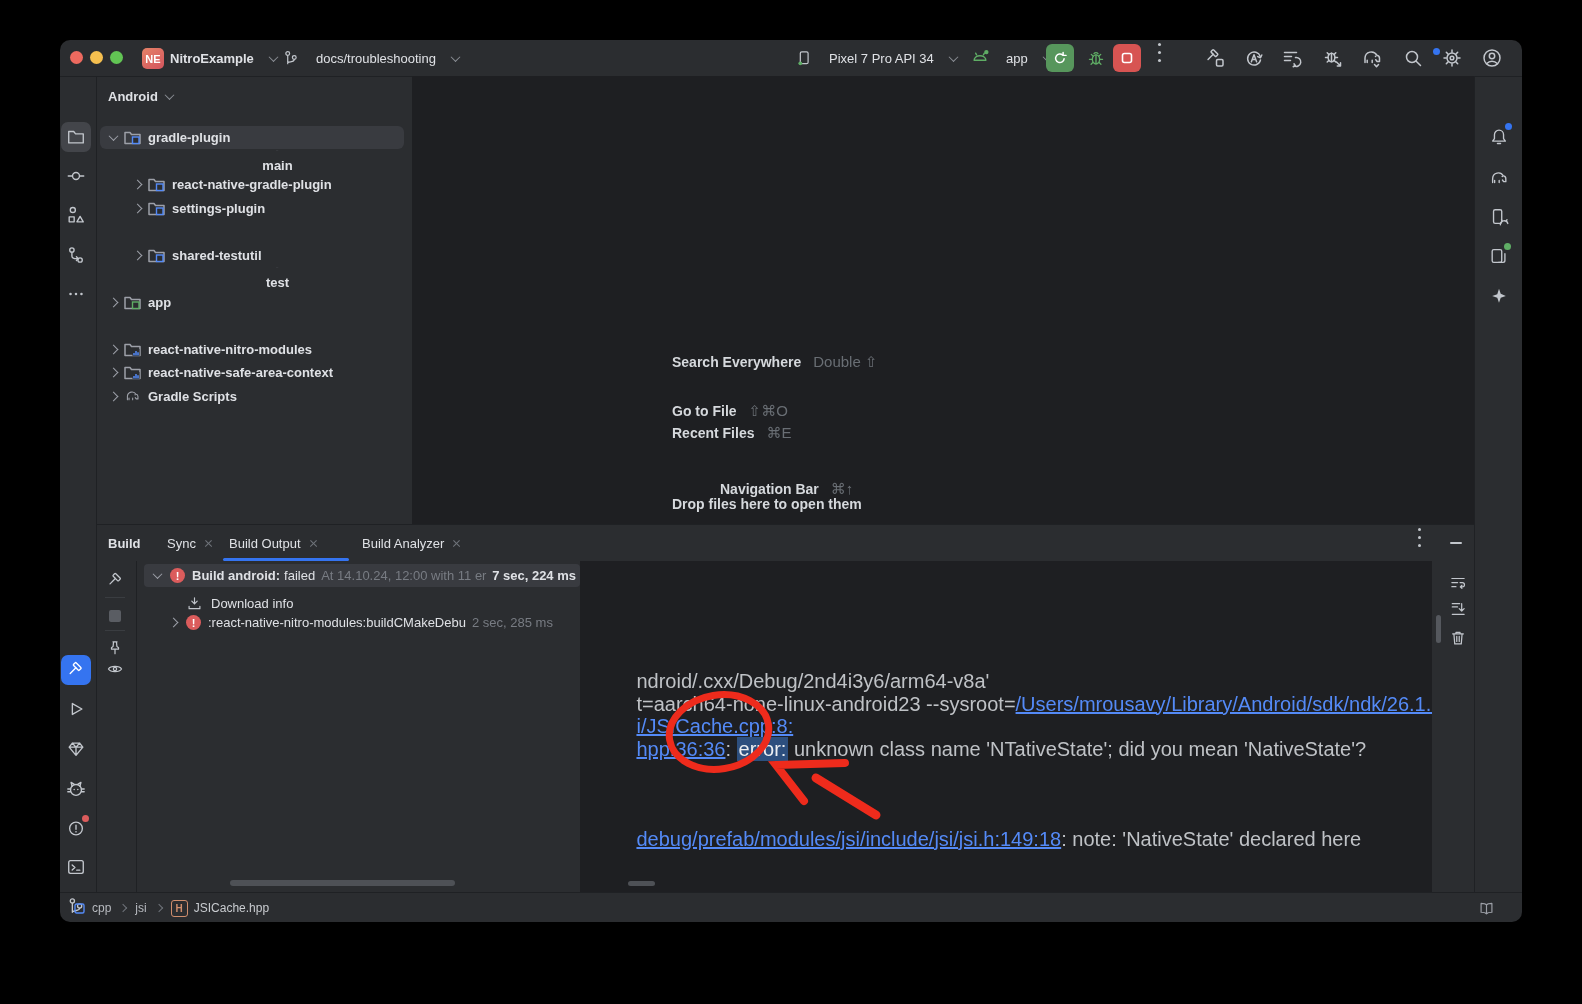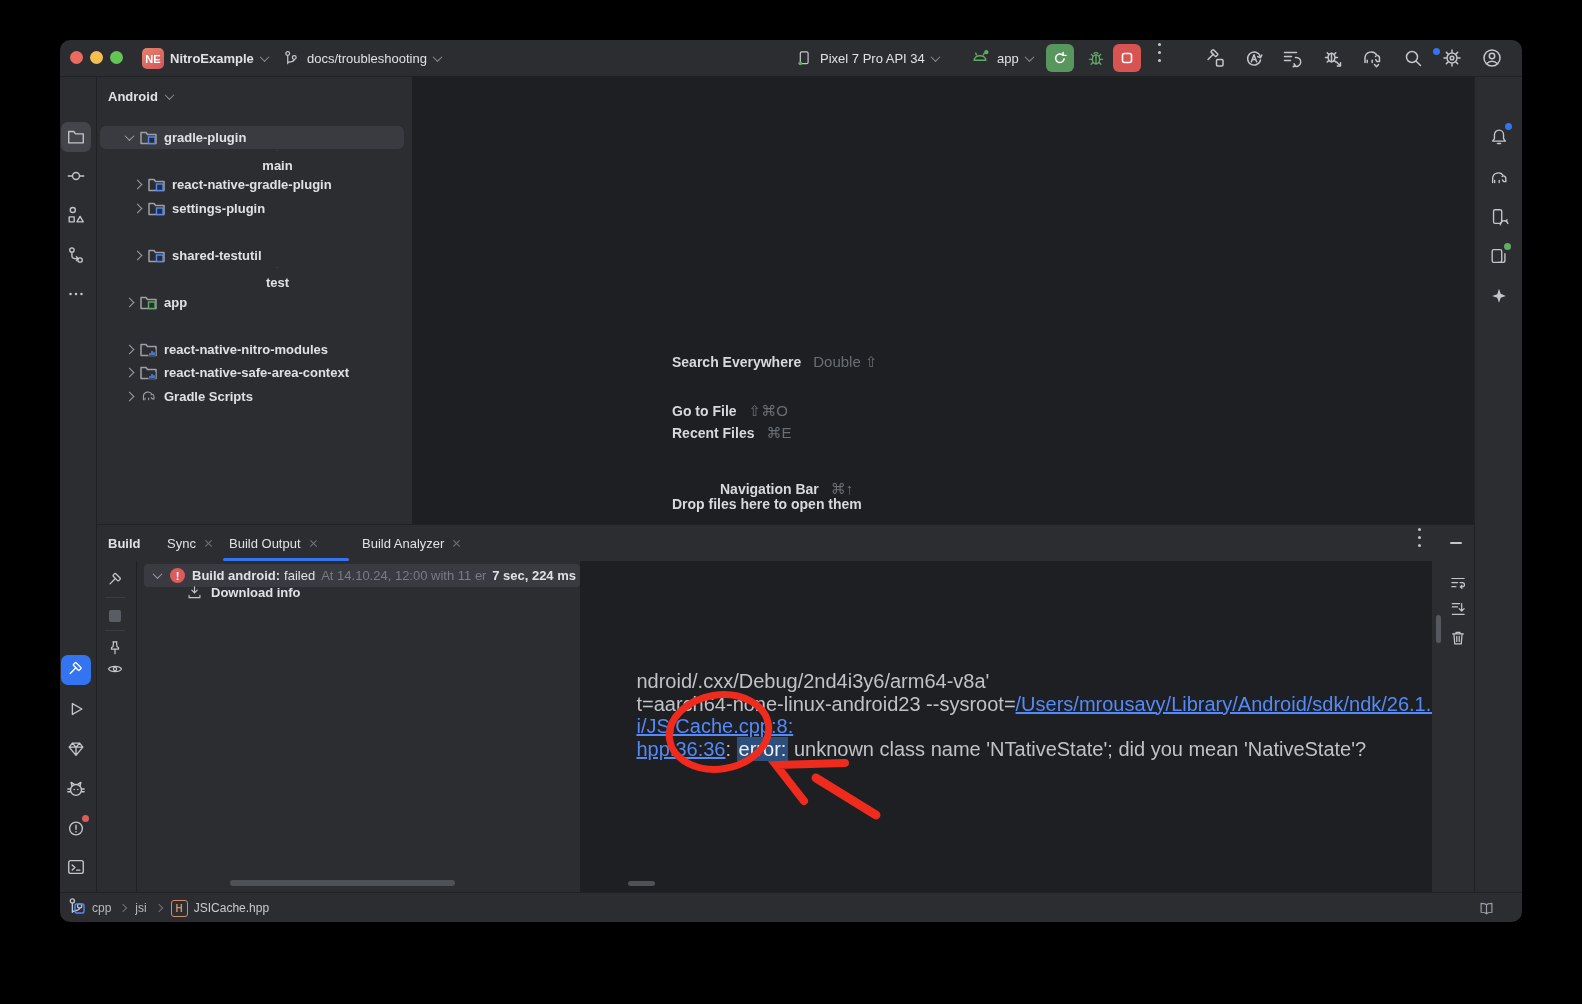--- a/index.html
+++ b/index.html
@@ -8,21 +8,21 @@
   .window{position:absolute;left:60px;top:40px;width:1462px;height:882px;background:#2b2d30;
     border-radius:10px;overflow:hidden;box-shadow:0 20px 60px rgba(0,0,0,.7);}
   
   .titlebar{position:absolute;left:0;top:0;width:1462px;height:36px;border-bottom:1px solid #1f2124;}
   .tl{position:absolute;top:11px;width:13px;height:13px;border-radius:50%;}
   .nebadge{position:absolute;left:82px;top:8px;width:22px;height:21px;border-radius:5px;
     background:linear-gradient(145deg,#e58268,#d4555e);color:#fff;font-size:11px;font-weight:bold;
     display:flex;align-items:center;justify-content:center;}
   .tbtxt{color:#dfe1e5;font-size:13px;font-weight:bold;}
   .tbtxt2{color:#dfe1e5;font-size:13px;}
-  .tbbtn{position:absolute;top:0;height:36px;display:flex;align-items:center;gap:7px;background:none;border:none;cursor:pointer;padding:0;}
+  .tbbtn{position:absolute;top:0;height:36px;display:flex;align-items:center;gap:16px;background:none;border:none;cursor:pointer;padding:0;}
   .cv{width:6px;height:6px;border-right:1.5px solid #8a8e94;border-bottom:1.5px solid #8a8e94;
     display:inline-block;transform:rotate(45deg) translate(-1px,-1px);}
   .cv.r{transform:rotate(-45deg);}
   .cv.tree{border-color:#9da0a8;}
   .sqbtn{position:absolute;top:4px;width:28px;height:28px;border-radius:6px;border:none;cursor:pointer;
     display:flex;align-items:center;justify-content:center;padding:0;}
   .ic{fill:none;stroke:#c2c6cc;stroke-width:1.5;stroke-linecap:round;stroke-linejoin:round;}
   .icg{stroke:#5fad65;}
   .icw{stroke:#fff;}
   .dotfill{fill:#c2c6cc;stroke:none;}
@@ -35,21 +35,21 @@
   .railbtn.sel{background:#43454a;}
   .railbtn.selblue{background:#3574f0;}
   .reddot{position:absolute;width:7px;height:7px;border-radius:50%;background:#db5c5c;}
   .bluedot{position:absolute;width:7px;height:7px;border-radius:50%;background:#3574f0;}
   .greendot{position:absolute;width:7px;height:7px;border-radius:50%;background:#5fad65;}
   
   .ppanel{position:absolute;left:36px;top:36px;width:316px;height:448px;border-right:1px solid #1f2124;}
   .phead{position:absolute;left:12px;top:0;height:40px;display:flex;align-items:center;gap:8px;
     background:none;border:none;cursor:pointer;color:#dfe1e5;font-size:13px;font-weight:bold;padding:0;}
   .trow{position:absolute;left:4px;width:304px;height:23px;display:flex;align-items:center;gap:7px;
-    padding-left:26px;box-sizing:border-box;cursor:pointer;}
+    padding-left:10px;box-sizing:border-box;cursor:pointer;}
   .trow.sel{background:#393b40;border-radius:6px;}
   .trow.d1{padding-left:34px;}
   .trow.d1nc{padding-left:51px;flex-direction:column;}
   .tlabel{color:#dfe1e5;font-size:13px;font-weight:600;white-space:nowrap;}
   
   .editor{position:absolute;left:352px;top:36px;width:1062px;height:448px;background:#1e1f22;}
   .sc{position:absolute;left:260px;height:20px;display:flex;align-items:baseline;gap:12px;white-space:nowrap;}
   .scl{color:#d6d9dd;font-size:14px;font-weight:600;}
   .sck{color:#696e74;font-size:15px;}
   
@@ -499,41 +499,50 @@
     <span class="vsep" style="left:40px;top:36px;width:1px;height:332px;background:#1f2124;"></span>
 
     <div class="brow sel" style="top:39px;">
       <i class="cv tree" style="margin-left:10px;flex:none;"></i>
       <span class="erricon" style="margin-left:9px;"></span>
       <span style="margin-left:7px;font-weight:bold;white-space:nowrap;">Build android:</span>
       <span style="margin-left:4px;white-space:nowrap;">failed</span>
       <span class="gray" style="margin-left:6px;flex:1;white-space:nowrap;overflow:hidden;">At 14.10.24, 12:00 with 11 er</span>
       <span style="font-weight:bold;white-space:nowrap;margin-left:2px;margin-right:4px;">7 sec, 224 ms</span>
     </div>
-    <div class="brow" style="top:56px;font-weight:bold;">
+    <div class="brow" style="top:67px;">
       <svg class="ic" style="margin-left:42px;flex:none;" width="17" height="17" viewBox="0 0 22 22">
         <path d="M11 3.5v8 M7.5 8l3.5 3.5L14.5 8 M4 14.5v3.2h14v-3.2"></path>
           </svg>
       <span style="margin-left:8px;white-space:nowrap;">Download info</span>
+    </div>
+    <div class="brow" style="top:86px;">
+      <i class="cv tree r" style="margin-left:26px;flex:none;"></i>
+      <span class="erricon" style="margin-left:9px;"></span>
+      <span style="margin-left:7px;white-space:nowrap;">:react-native-nitro-modules:buildCMakeDebu</span>
+      <span class="gray" style="margin-left:6px;white-space:nowrap;">2 sec, 285 ms</span>
     </div>
     <span class="scrollh" style="left:134px;top:355px;width:225px;"></span>
 
     <div class="console">
       <div class="cl" style="top:86px;">
         <span>ndroid/.cxx/Debug/2nd4i3y6/arm64-v8a'</span>
       </div>
       <div class="cl" style="top:108.5px;">
         <span>t=aarch64-none-linux-android23 --sysroot=</span><span class="clink">/Users/mrousavy/Library/Android/sdk/ndk/26.1.10909</span>
       </div>
       <div class="cl" style="top:131px;">
         <span class="clink">i/JSICache.cpp:8:</span>
       </div>
       <div class="cl" style="top:153.5px;">
         <span class="clink">hpp:36:36</span><span>: </span><span class="cerr">error:</span><span> unknown class name 'NTativeState'; did you mean 'NativeState'?</span>
       </div>
+      <div class="cl" style="top:243.5px;">
+        <span class="clink">debug/prefab/modules/jsi/include/jsi/jsi.h:149:18</span><span>: note: 'NativeState' declared here</span>
+      </div>
 
       <svg class="anno" width="852" height="332" viewBox="0 0 852 332">
         <g fill="none" stroke="#ee2b1c" stroke-width="7" stroke-linecap="round">
           <ellipse cx="139" cy="171" rx="50" ry="37" transform="rotate(-9 139 171)"></ellipse>
           <path d="M265 202 L196 204 L224 240" stroke-width="8"></path>
           <path d="M236 217 L296 254" stroke-width="9"></path>
         </g>
       </svg>
     </div>
     <span class="scrollv" style="left:1340px;top:90px;height:28px;"></span>

